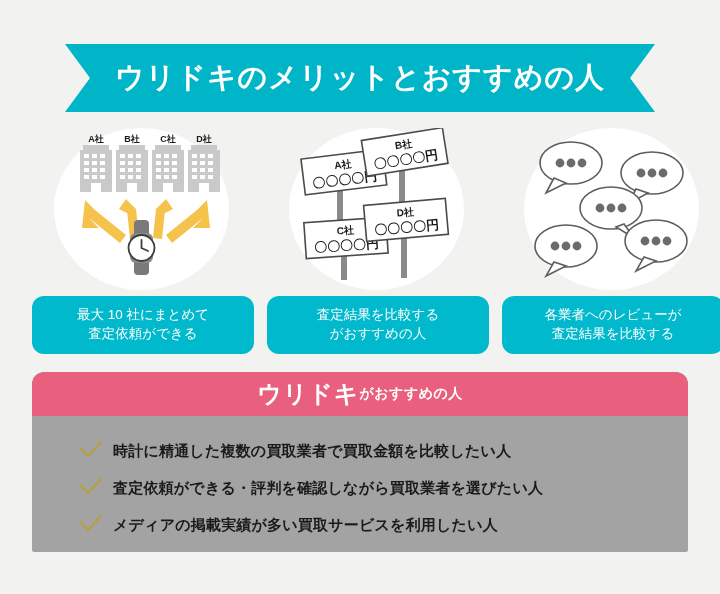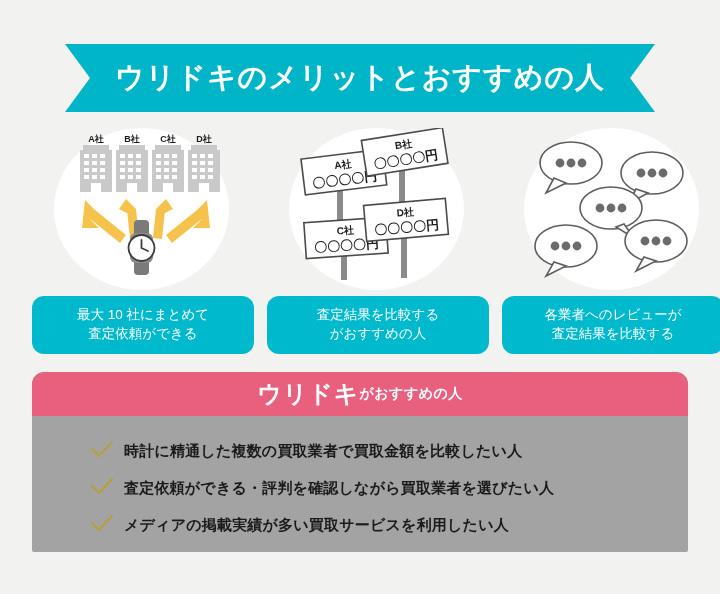--- a/index.html
+++ b/index.html
@@ -68,21 +68,21 @@
     background: #e8607e;
     border-radius: 12px 12px 0 0;
     display: flex; align-items: center; justify-content: center;
   }
   .card-header .brand {
     color: #ffffff; font-size: 24px; font-weight: bold; letter-spacing: 1px;
   }
   .card-header .tail {
     color: #ffffff; font-size: 14px; font-weight: bold; letter-spacing: 0.5px;
   }
-  .card-body { padding: 17px 0 0 12px; }
+  .card-body { padding: 17px 0 0 1px; }
   .check-row {
     display: flex; align-items: center;
     padding: 0 0 0 46px;
     height: 37px;
   }
   .check-icon { width: 34px; flex: 0 0 34px; }
   .check-text {
     color: #1a1a1a;
     font-size: 15px;
     font-weight: bold;

